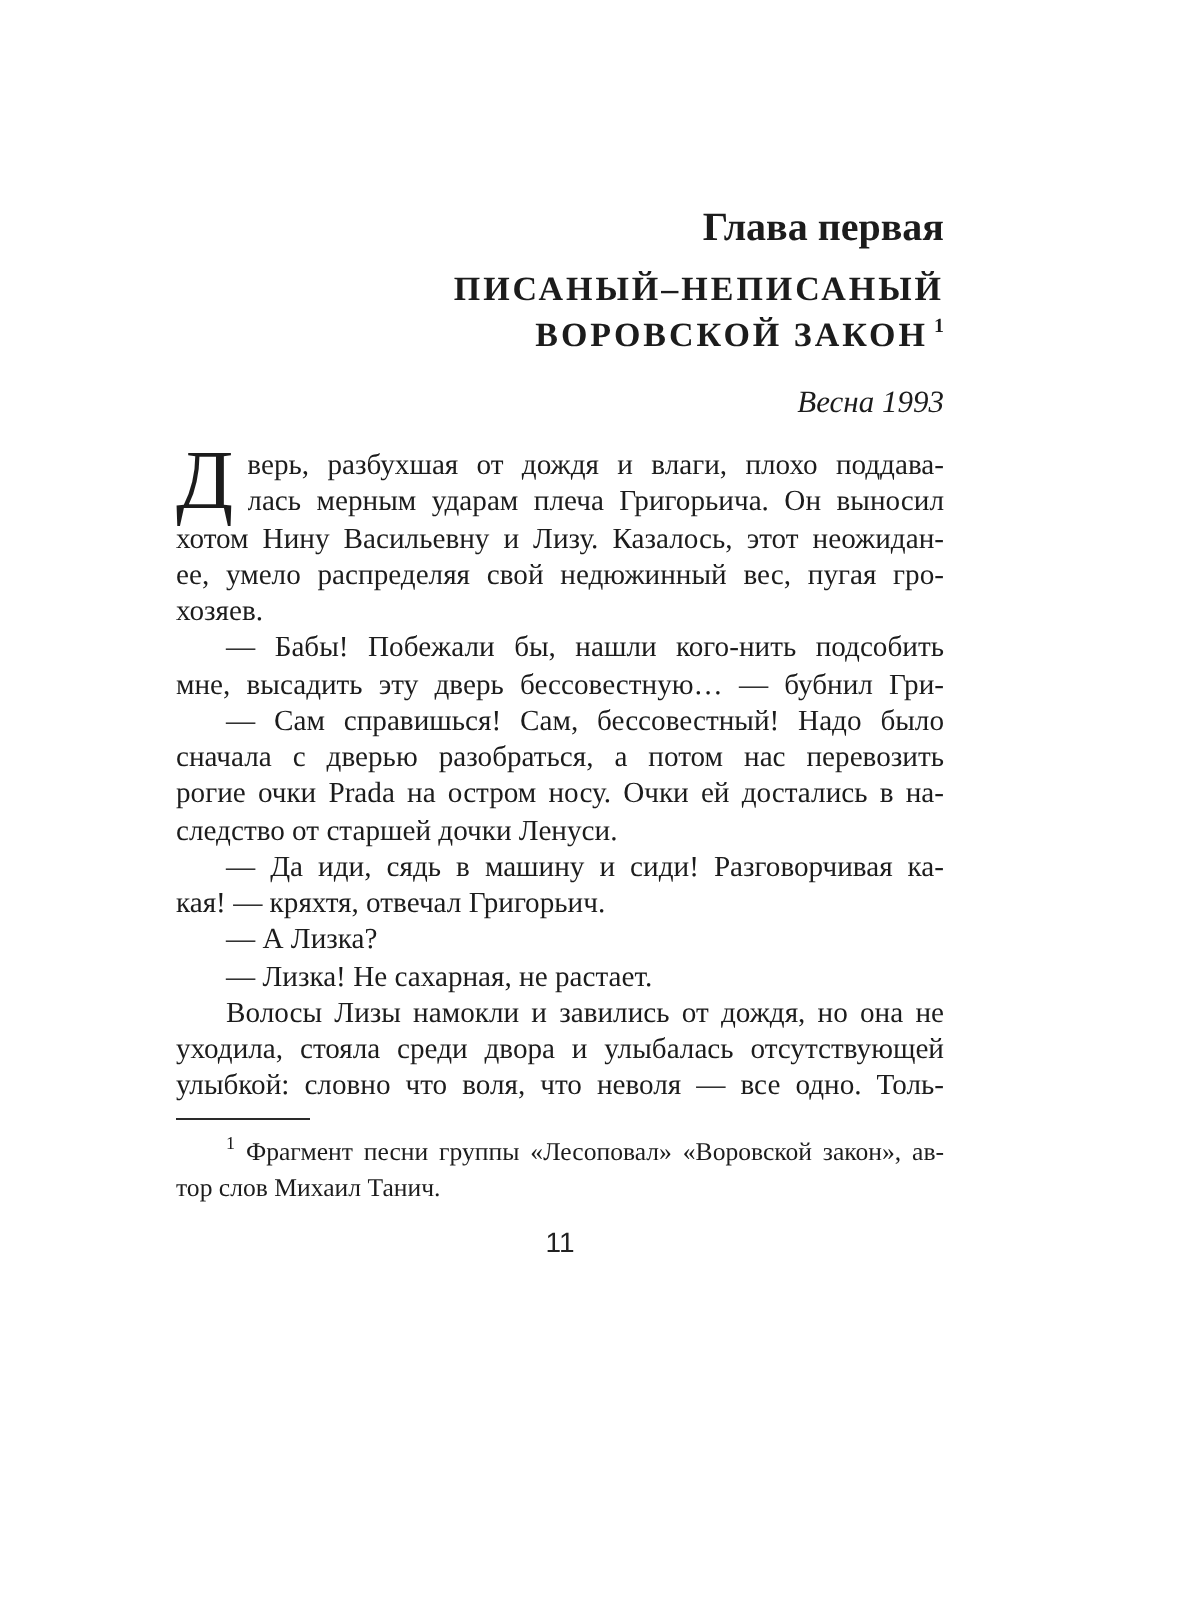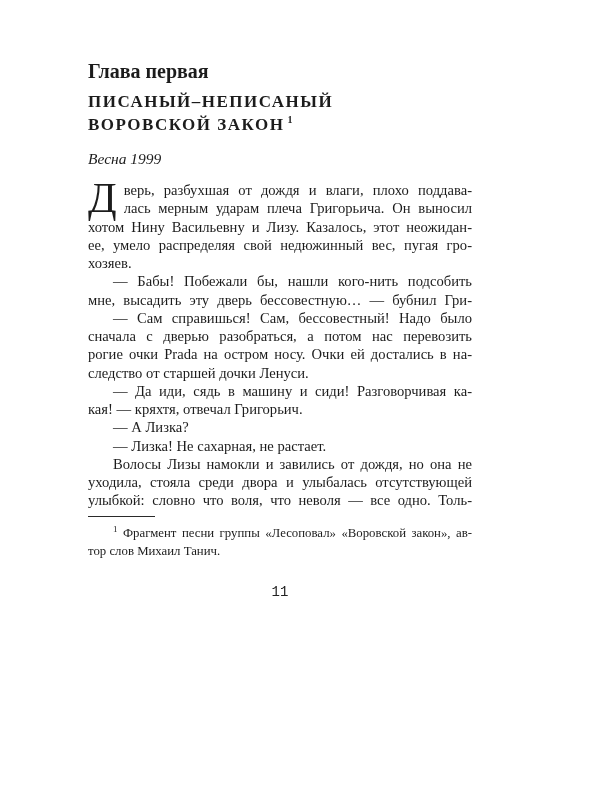--- a/index.html
+++ b/index.html
@@ -14,22 +14,22 @@
     background: #ffffff;
     color: #1c1c1c;
     font-family: "Liberation Serif", serif;
     overflow: hidden;
   }
   .content {
     margin-left: 88px;
     width: 384px;
   }
   .chapter-head {
-    padding-top: 61px;
-    text-align: left;
+    padding-top: 104px;
+    text-align: right;
   }
   .kicker {
     font-size: 20px;
     line-height: 20px;
     font-weight: bold;
   }
   .chapter-title {
     margin: 9px 0 0 0;
     font-size: 17px;
     line-height: 23px;
@@ -88,41 +88,41 @@
   .fn-line {
     line-height: 18.5px;
     height: 18.5px;
   }
   .fn-marker {
     font-size: 9px;
     vertical-align: super;
     line-height: 0;
   }
   .folio {
-    margin-top: 22px;
+    margin-top: 8px;
     text-align: center;
-    font-family: Liberation Mono, monospace;
+    font-family: Liberation Sans, sans-serif;
     font-size: 14px;
     line-height: 18px;
     color: #222222;
   }
 </style>
 </head>
 <body>
 
 <div class="page">
   <div class="content">
 
     <header class="chapter-head">
       <div class="kicker">Глава первая</div>
       <h1 class="chapter-title">
         <span>ПИСАНЫЙ–НЕПИСАНЫЙ</span><br>
         <span>ВОРОВСКОЙ ЗАКОН</span><sup class="fnref">1</sup>
       </h1>
-      <div class="subtitle">Весна 1999</div>
+      <div class="subtitle">Весна 1993</div>
     </header>
 
     <main class="body-text">
 
       <div class="para">
         <span class="dropcap">Д</span>
         <div class="line">верь, разбухшая от дождя и влаги, плохо поддава-</div>
         <div class="line">лась мерным ударам плеча Григорьича. Он выносил</div>
         <div class="line">хотом Нину Васильевну и Лизу. Казалось, этот неожидан-</div>
         <div class="line">ее, умело распределяя свой недюжинный вес, пугая гро-</div>

